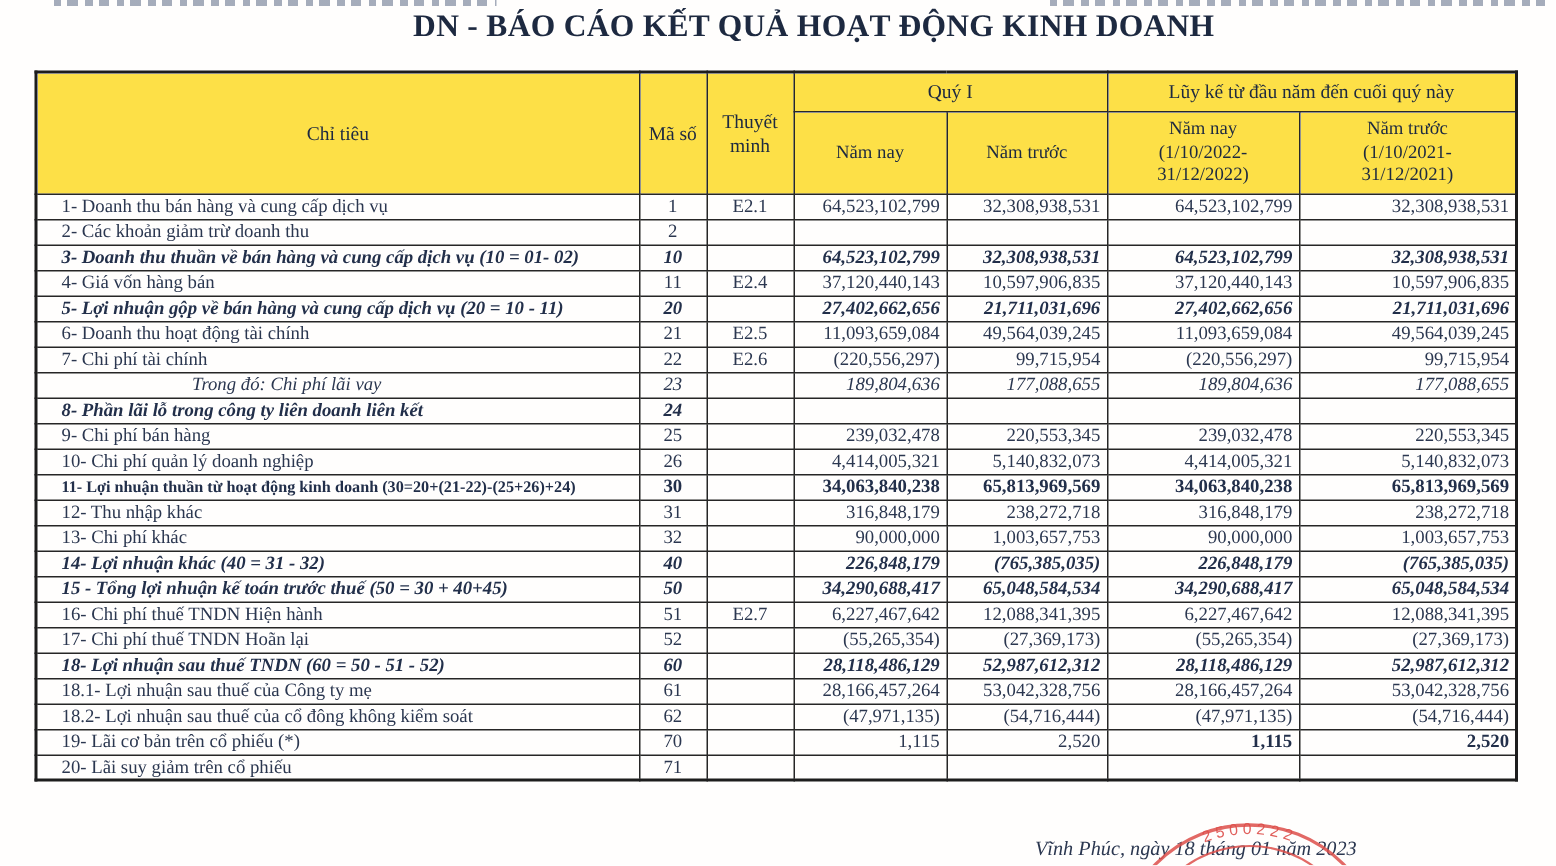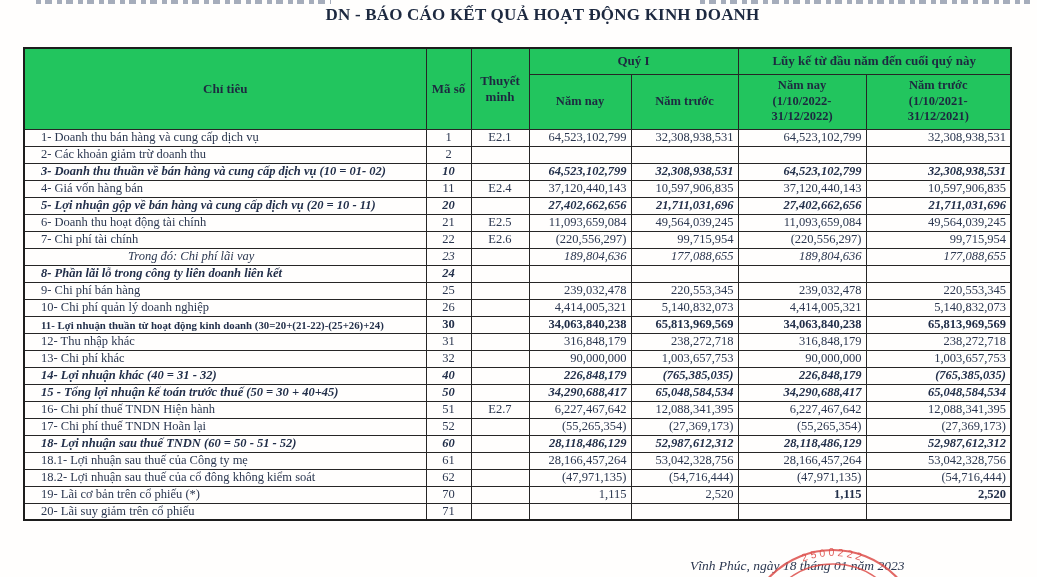--- a/index.html
+++ b/index.html
@@ -15,37 +15,37 @@
     position:absolute; top:0; height:4px; opacity:.55;
     background:repeating-linear-gradient(90deg,
       #5c6a85 0px, #5c6a85 5px, transparent 5px, transparent 9px,
       #5c6a85 9px, #5c6a85 16px, transparent 16px, transparent 21px);
   }
   .clip-left  { left:36px;  width:295px; }
   .clip-right { left:700px; width:330px; }
 
   .title-block { position:absolute; top:5px; left:0; width:100%; text-align:center; }
   .doc-title {
-    font-size:17px; font-weight:bold; color:#1d2940; letter-spacing:.2px;margin-left:48px;
+    font-size:21px; font-weight:bold; color:#1d2940; letter-spacing:.2px;margin-left:48px;
   }
   .doc-subtitle {
     font-size:13px; font-weight:bold; color:#1d2940; margin-top:3px;
   }
 
   table.report {
     position:absolute; top:47px; left:23px;
     width:987px; border-collapse:collapse; table-layout:fixed;
   }
   table.report th, table.report td {
     border:1px solid #262626; overflow:hidden;
   }
   table.report { border:2px solid #1d1d1d; }
   thead th {
-    font-weight:bold; font-size:13px; color:#1d2940;
-    text-align:center; vertical-align:middle; background:#22c55e;
+    font-weight:normal; font-size:13px; color:#1d2940;
+    text-align:center; vertical-align:middle; background:#fde047;
   }
   tr.hdr-group th { height:26px; }
   tr.hdr-sub th { height:55px; font-size:12.5px; line-height:1.25; }
   .hdr-line { display:block; }
 
   tbody td { height:17px; font-size:12.5px; white-space:nowrap; vertical-align:middle; }
   td.td-label { padding-left:16px; text-align:left; }
   td.td-code  { text-align:center; }
   td.td-note  { text-align:center; }
   td.td-num   { text-align:right; padding-right:4px; }

